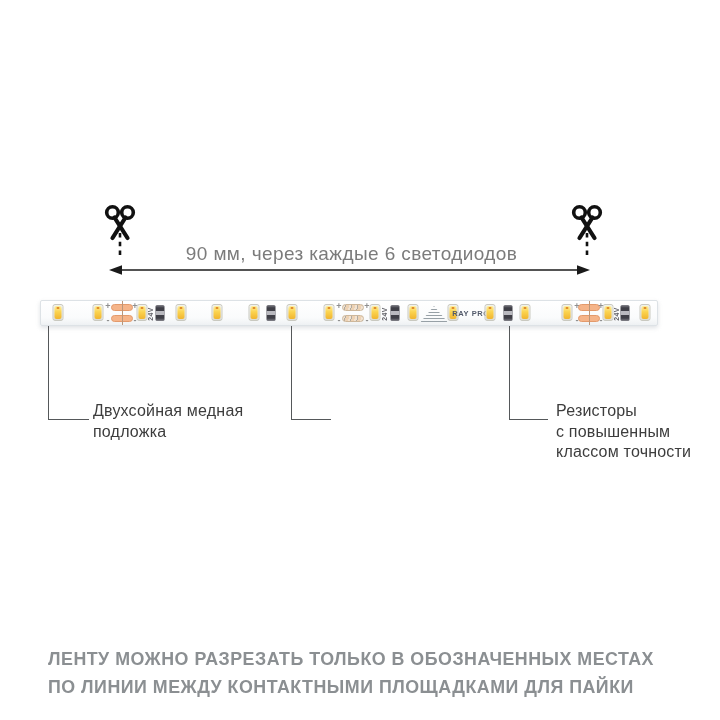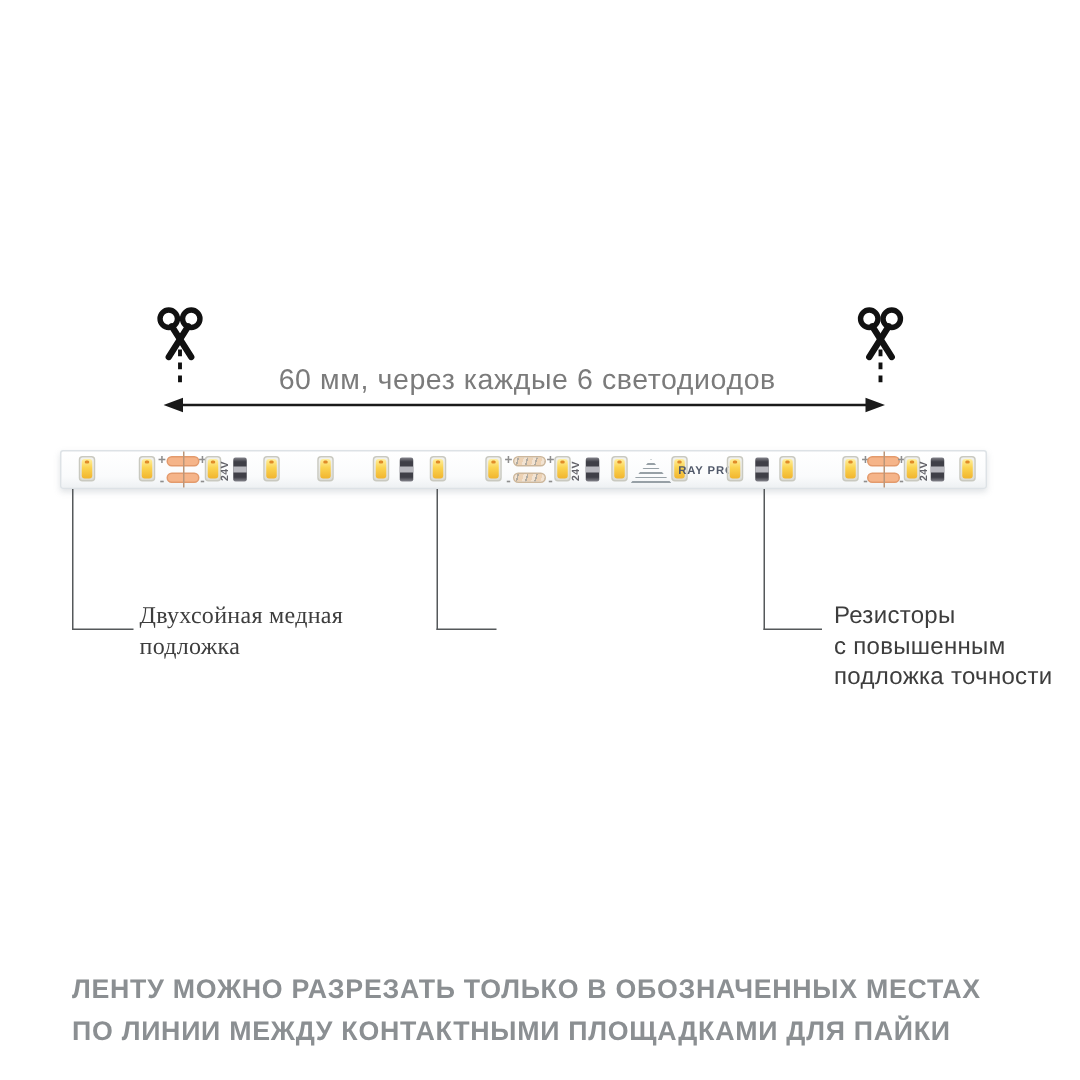--- a/index.html
+++ b/index.html
@@ -45,21 +45,21 @@
          background:repeating-linear-gradient(180deg,#97a0a6 0 1px,rgba(255,255,255,0) 1px 3px);
          clip-path:polygon(50% 0,100% 100%,0 100%);}
   
   .callout-line{position:absolute;top:326px;height:93px;
          border-left:1px solid #55585a;border-bottom:1px solid #55585a;}
   .callout-line-left{left:48px;width:40px;}
   .callout-line-middle{left:291px;width:39px;}
   .callout-line-right{left:509px;width:38px;}
   .callout-text{position:absolute;top:401px;font-size:16px;line-height:20.5px;color:#3d3d3d;
          white-space:pre-line;letter-spacing:0.2px;}
-  .callout-text-left{left:93px;font-family:Liberation Serif, serif;}
+  .callout-text-left{left:93px;}
   .callout-text-middle{left:337px;}
   .callout-text-right{left:556px;}
   .footer{position:absolute;left:48px;top:645px;font-size:18px;line-height:28px;
          color:#8b8f92;letter-spacing:0.5px;white-space:pre;font-weight:bold;
          transform:scaleX(0.99);transform-origin:left top;}
 </style>
 </head>
 <body>
 
 <div class="canvas">
@@ -77,21 +77,21 @@
   <div class="scissors scissors-right">
     <svg width="38" height="58" viewBox="0 0 38 58">
       <circle cx="11.5" cy="10.5" r="5.8" fill="none" stroke="#111" stroke-width="3.6"></circle>
       <circle cx="26.5" cy="10.5" r="5.8" fill="none" stroke="#111" stroke-width="3.6"></circle>
       <line x1="13.5" y1="15.5" x2="26.5" y2="36" stroke="#111" stroke-width="4.2" stroke-linecap="round"></line>
       <line x1="24.5" y1="15.5" x2="11.5" y2="36" stroke="#111" stroke-width="4.2" stroke-linecap="round"></line>
       <line x1="19" y1="31" x2="19" y2="57" stroke="#111" stroke-width="2.6" stroke-dasharray="4.5 4.2"></line>
     </svg>
   </div>
 
-  <div class="dim-label">60 мм, через каждые 6 светодиодов</div>
+  <div class="dim-label">90 мм, через каждые 6 светодиодов</div>
 
   <div class="arrow-wrap">
     <svg width="481" height="14" viewBox="0 0 481 14">
       <line x1="10" y1="7" x2="471" y2="7" stroke="#1a1a1a" stroke-width="1.6"></line>
       <polygon points="0,7 13,2.2 13,11.8" fill="#1a1a1a"></polygon>
       <polygon points="481,7 468,2.2 468,11.8" fill="#1a1a1a"></polygon>
     </svg>
   </div>
 
   <div class="strip">
@@ -204,17 +204,17 @@
     </div>
 
   <div class="callout-line callout-line-left"></div>
   <div class="callout-line callout-line-middle"></div>
   <div class="callout-line callout-line-right"></div>
 
   <div class="callout-text callout-text-left">Двухсойная медная
 подложка</div>
   <div class="callout-text callout-text-right">Резисторы
 с повышенным
-подложка точности</div>
+классом точности</div>
 
   <div class="footer">ЛЕНТУ МОЖНО РАЗРЕЗАТЬ ТОЛЬКО В ОБОЗНАЧЕННЫХ МЕСТАХ
 ПО ЛИНИИ МЕЖДУ КОНТАКТНЫМИ ПЛОЩАДКАМИ ДЛЯ ПАЙКИ</div>
 </div>
 
 </body></html>

